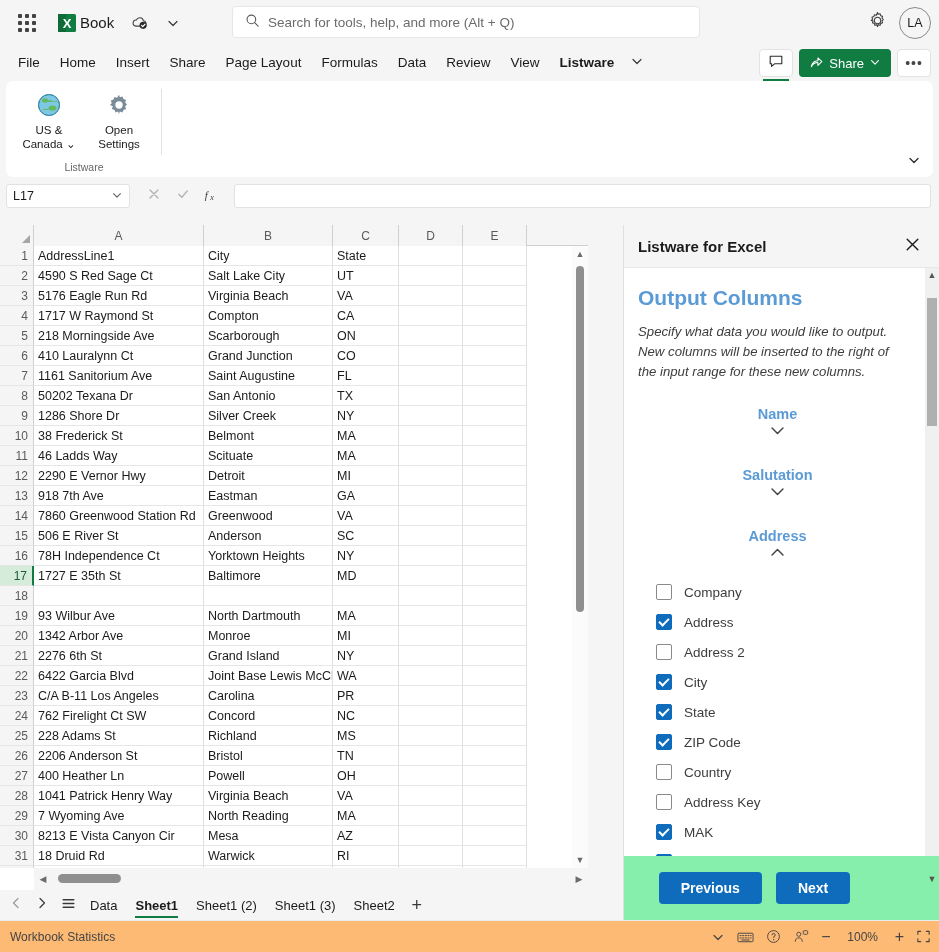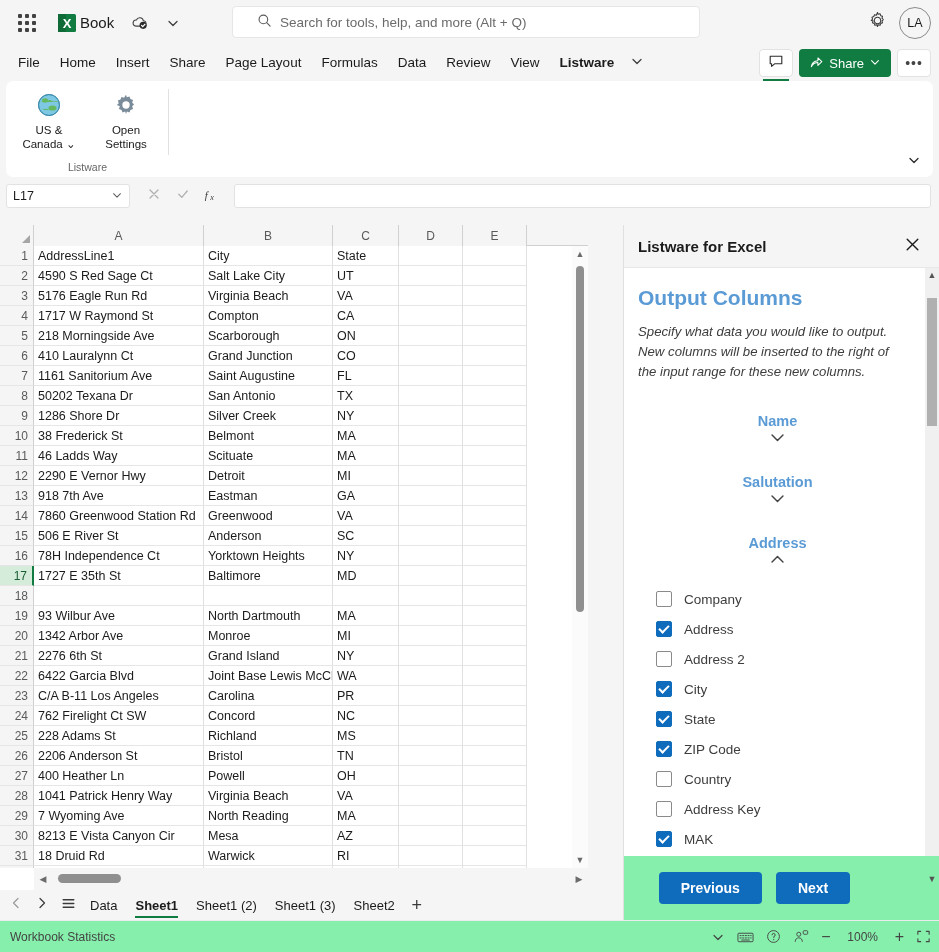--- a/index.html
+++ b/index.html
@@ -27,21 +27,21 @@
   .doc-title {
     font-size: 15px; color: #1b1b1b; white-space: nowrap;
     display:flex; align-items:center; gap:17px; cursor:pointer;
   }
   .cloud-ico { width:18px; height:18px; display:inline-block; }
   .chev-sm { width: 14px; height: 14px; display:inline-block; }
 
   .searchbox {
     position:absolute; left: 232px; top: 6px;
     width: 468px; height: 32px; background:#fff; border:1px solid #e6e6e6;
-    border-radius: 4px; display:flex; align-items:center; padding: 0 24px; gap: 8px;
+    border-radius: 4px; display:flex; align-items:center; padding: 0 12px; gap: 8px;
     cursor: text;
   }
   .searchbox .ph { font-size: 13.5px; color: #6b6b6b; }
 
   .tb-right { position:absolute; right: 8px; top: 0; height: 45px; display:flex; align-items:center; gap: 6px; }
   .gear-btn { width: 32px; height: 32px; display:flex; align-items:center; justify-content:center; border-radius:4px; cursor:pointer; }
   .avatar {
     width: 32px; height: 32px; border-radius: 50%;
     border: 1px solid #8a8a8a; color:#1b1b1b; font-size: 12.5px;
     display:flex; align-items:center; justify-content:center; cursor:pointer; background:#f5f5f5;
@@ -75,21 +75,21 @@
     width: 34px; height: 28px; background:#fff; border:1px solid #e2e2e2; border-radius:4px;
     display:flex; align-items:center; justify-content:center; cursor:pointer; letter-spacing:1px; color:#444; font-size:14px;
   }
 
   
   .ribbon {
     margin: 0 6px; height: 96px; background:#fff; border-radius: 7px;
     position: relative; display:flex; align-items:flex-start;
   }
   .rgroup { position:relative; height: 96px; padding: 5px 12px 0 12px; display:flex; flex-direction:column; align-items:center; }
-  .rgroup-items { display:flex; gap: 15px; align-items:flex-end; }
+  .rgroup-items { display:flex; gap: 8px; align-items:flex-end; }
   .rbtn {
     width: 62px; display:flex; flex-direction:column; align-items:center; gap:3px;
     padding: 4px 0 0 0; border-radius:4px; cursor:pointer;
   }
   .rbtn .ico { width: 30px; height: 30px; display:flex; align-items:center; justify-content:center; }
   .rbtn .lbl { font-size: 11.5px; color:#1b1b1b; text-align:center; line-height: 14px; }
   .rgroup-name { position:absolute; bottom: 4px; left:0; right:0; text-align:center; font-size: 10.5px; color:#666; }
   .rgroup-sep { position:absolute; right:0; top: 8px; bottom: 22px; width:1px; background:#e1e1e1; }
   .ribbon-collapse { position:absolute; right: 10px; bottom: 6px; cursor:pointer; width:18px;height:18px;display:flex;align-items:center;justify-content:center;}
 
@@ -157,42 +157,42 @@
   .sb-icon { width: 24px; height: 24px; display:flex; align-items:center; justify-content:center; cursor:pointer; color:#5a5a5a; }
   .stab {
     font-size: 13px; color:#1b1b1b; padding: 4px 8px; cursor:pointer; white-space:nowrap; position:relative; height:28px;
     display:flex; align-items:center;
   }
   .stab.active { font-weight: bold; }
   .stab.active::after { content:""; position:absolute; left: 8px; right:8px; bottom: 1px; height: 2.5px; background:#107c41; }
 
   
   .statusbar {
-    position:absolute; left:0; right:0; bottom: 0; height: 32px; background:#86efac;
+    position:absolute; left:0; right:0; bottom: 0; height: 32px; background:#fdba74;
     display:flex; align-items:center; padding: 0 10px; font-size: 12px; color:#444;
     border-top: 1px solid #ececec;
   }
   .sb-right { position:absolute; right: 8px; display:flex; align-items:center; gap: 12px; }
   .sb-right .zi { cursor:pointer; display:flex; align-items:center; justify-content:center; color:#444; }
   .zoomval { font-size: 12px; color:#444; width: 40px; text-align:center; }
 
   
   .pane {
     position:absolute; right: 0; top: 225px; width: 316px; bottom: 32px; background:#fff;
     border-left: 1px solid #e0e0e0; display:flex; flex-direction:column;
   }
   .pane-hdr {
     height: 43px; background:#f5f5f5; display:flex; align-items:center; justify-content:space-between;
     padding: 0 14px; border-bottom: 1px solid #e8e8e8;
   }
   .pane-title { font-size: 15px; color:#1b1b1b; font-weight: bold; }
   .pane-close { width: 26px; height: 26px; display:flex; align-items:center; justify-content:center; cursor:pointer; color:#1b1b1b; }
   .pane-body { flex:1; position:relative; overflow:hidden; padding: 14px 14px 0 14px; }
   .pane-h1 { font-size: 21px; color:#5b9bd5; font-weight: bold; margin: 4px 0 12px 0; }
-  .pane-desc { font-size: 13.2px; color:#3d3d3d; font-style: italic; line-height: 20px; margin-bottom: 19px; padding-right: 16px;}
+  .pane-desc { font-size: 13.2px; color:#3d3d3d; font-style: italic; line-height: 20px; margin-bottom: 12px; padding-right: 16px;}
   .acc-hdr {
     display:flex; align-items:center; justify-content:space-between; padding: 12px 18px 12px 10px;
     cursor:pointer;
     flex-direction:column;
   }
   .acc-lbl { font-size: 14.5px; color:#5b9bd5; font-weight: bold; }
   .chk-row { display:flex; align-items:center; gap: 12px; padding: 7px 0 7px 18px; cursor:pointer; }
   .chk {
     width: 16px; height: 16px; border: 1.5px solid #8a8a8a; border-radius: 2px; background:#fff;
     display:flex; align-items:center; justify-content:center; flex: none;

